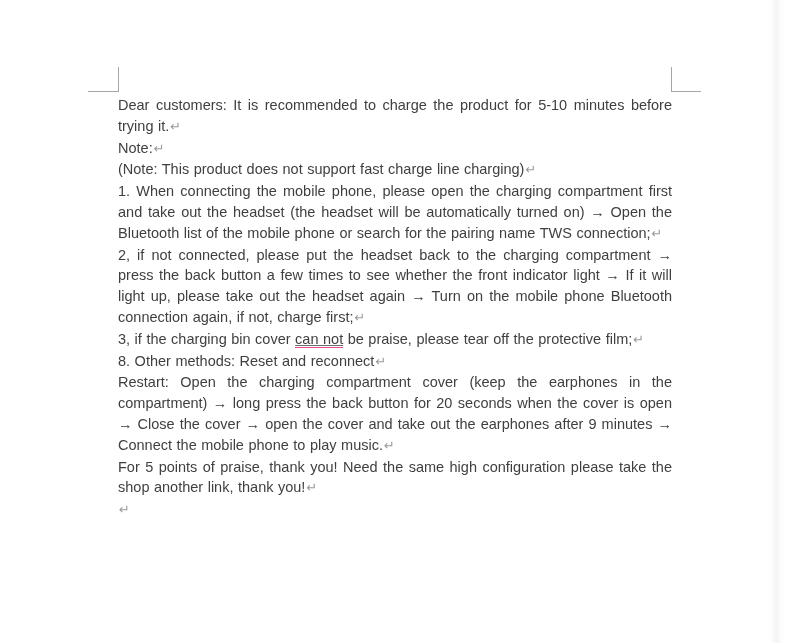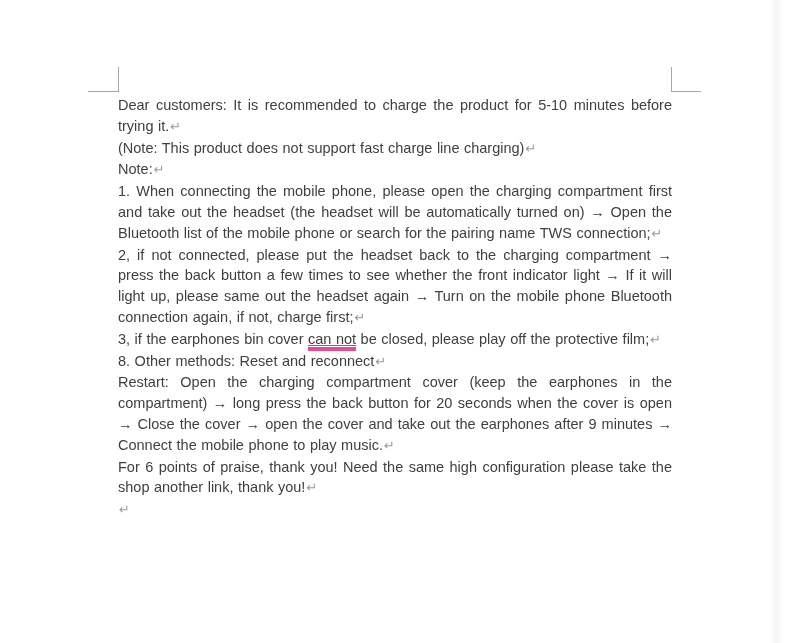--- a/index.html
+++ b/index.html
@@ -51,21 +51,21 @@
     cursor: text;
   }
   .para {
     text-align: justify;
     margin: 0;
     word-spacing: 0.5px;
   }
   .grammar {
     text-decoration: underline;
     text-decoration-color: #6b6b6b;
-    border-bottom: 4px solid #ec4899;
+    border-bottom: 1px solid #ec4899;
     padding-bottom: 0px;
   }
   .pilcrow {
     color: #9a9a9a;
     font-size: 13px;
     padding-left: 1px;
   }
 </style>
 </head>
 <body>
@@ -73,26 +73,26 @@
 <div id="page">
 
   <div class="crop crop-v" style="left:118px; top:67px;"></div>
   <div class="crop crop-h" style="left:88px; top:91px;"></div>
 
   <div class="crop crop-v" style="left:671px; top:67px;"></div>
   <div class="crop crop-h" style="left:671px; top:91px;"></div>
 
   <div id="doc-text">
       <div class="para"><span>Dear customers: It is recommended to charge the product for 5-10 minutes before trying it.</span><span class="pilcrow">↵</span></div>
+      <div class="para"><span>Note:</span><span class="pilcrow">↵</span></div>
       <div class="para"><span>(Note: This product does not support fast charge line charging)</span><span class="pilcrow">↵</span></div>
-      <div class="para"><span>Note:</span><span class="pilcrow">↵</span></div>
       <div class="para"><span>1. When connecting the mobile phone, please open the charging compartment first and take out the headset (the headset will be automatically turned on) → Open the Bluetooth list of the mobile phone or search for the pairing name TWS connection;</span><span class="pilcrow">↵</span></div>
-      <div class="para"><span>2, if not connected, please put the headset back to the charging compartment → press the back button a few times to see whether the front indicator light → If it will light up, please same out the headset again → Turn on the mobile phone Bluetooth connection again, if not, charge first;</span><span class="pilcrow">↵</span></div>
-      <div class="para"><span>3, if the earphones bin cover </span><span class="grammar">can not</span><span> be closed, please play off the protective film;</span><span class="pilcrow">↵</span></div>
+      <div class="para"><span>2, if not connected, please put the headset back to the charging compartment → press the back button a few times to see whether the front indicator light → If it will light up, please take out the headset again → Turn on the mobile phone Bluetooth connection again, if not, charge first;</span><span class="pilcrow">↵</span></div>
+      <div class="para"><span>3, if the charging bin cover </span><span class="grammar">can not</span><span> be praise, please tear off the protective film;</span><span class="pilcrow">↵</span></div>
       <div class="para"><span>8. Other methods: Reset and reconnect</span><span class="pilcrow">↵</span></div>
       <div class="para"><span>Restart: Open the charging compartment cover (keep the earphones in the compartment) → long press the back button for 20 seconds when the cover is open → Close the cover → open the cover and take out the earphones after 9 minutes → Connect the mobile phone to play music.</span><span class="pilcrow">↵</span></div>
-      <div class="para"><span>For 6 points of praise, thank you! Need the same high configuration please take the shop another link, thank you!</span><span class="pilcrow">↵</span></div>
+      <div class="para"><span>For 5 points of praise, thank you! Need the same high configuration please take the shop another link, thank you!</span><span class="pilcrow">↵</span></div>
       <div class="para"><span class="pilcrow">↵</span></div>
     </div>
 
   <div id="right-edge"></div>
 
 </div>
 
 </body></html>

